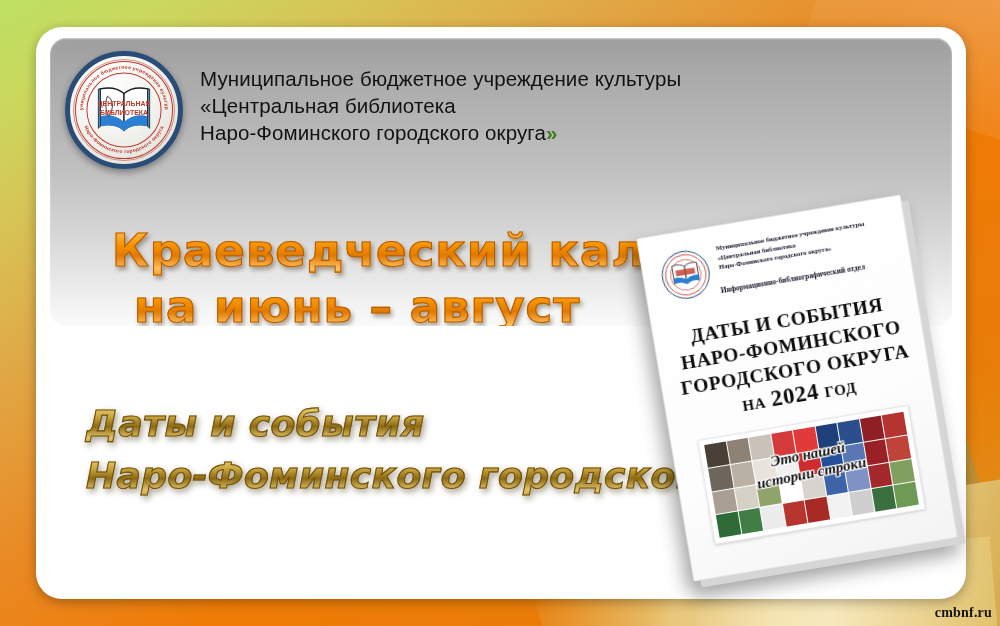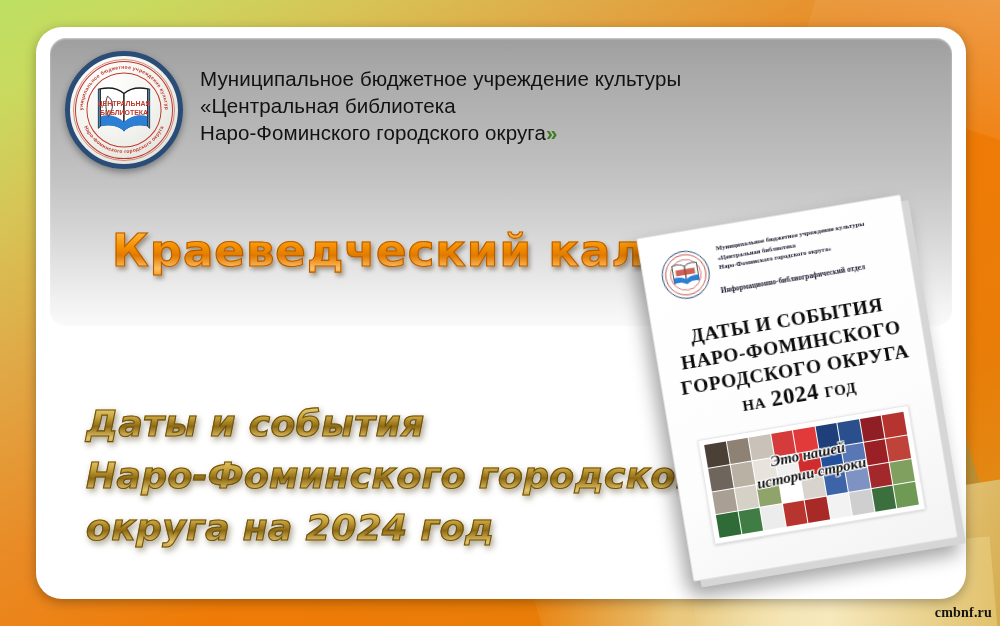--- a/index.html
+++ b/index.html
@@ -325,25 +325,25 @@
         </svg>
       </div>
 
       <div id="org-title">
         <div>Муниципальное бюджетное  учреждение культуры</div>
         <div>«Центральная библиотека</div>
         <div><span>Наро-Фоминского городского округа</span><span class="guillemet-end">»</span></div>
       </div>
 
       <div class="wordart-orange" id="headline-l1">Краеведческий календарь</div>
+      <div class="wordart-orange" id="headline-l2">на июнь – август</div>
     </div>
 
     <div class="wordart-gold" id="subtitle-l1">Даты и события</div>
     <div class="wordart-gold" id="subtitle-l2">Наро-Фоминского городского</div>
-    <div class="wordart-gold" id="subtitle-l3">округа на 2024 год</div>
   </div>
 
   <div id="doc-photo">
     <div class="sheet-back"></div>
     <div class="sheet">
 
       <div class="doc-head">
         <div class="doc-logo">
           <svg viewBox="0 0 48 48">
             <circle cx="24" cy="24" r="21" fill="none" stroke="#c0392b" stroke-width="0.9"></circle>

